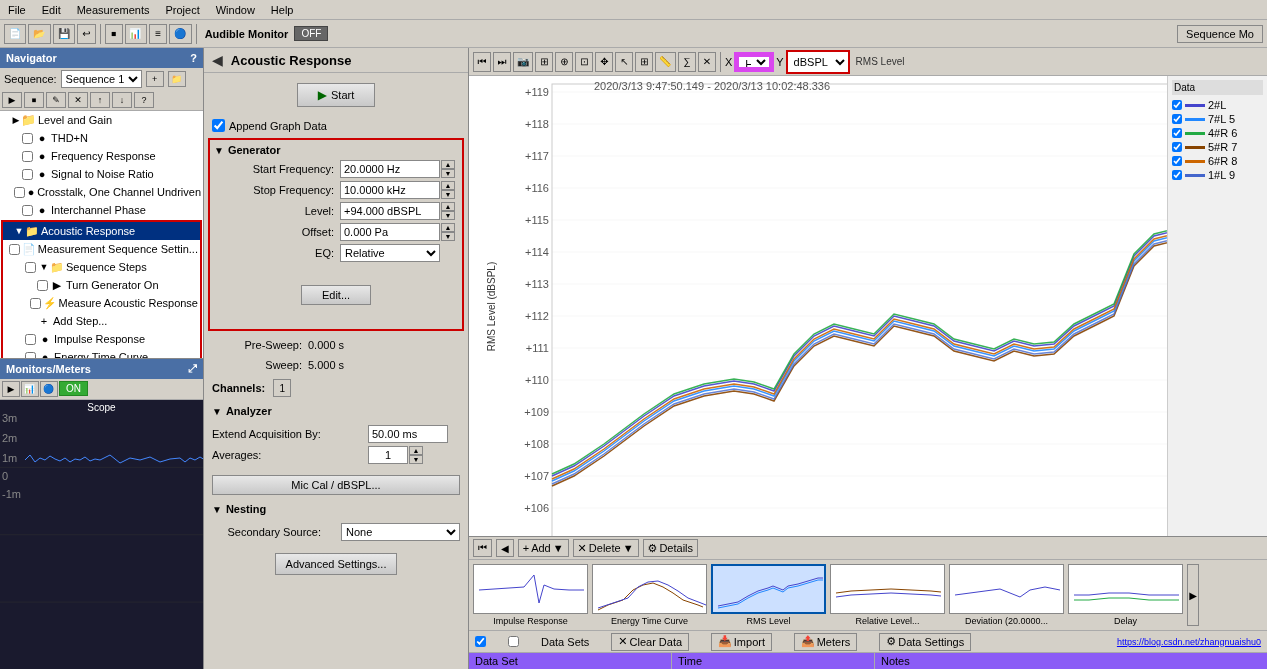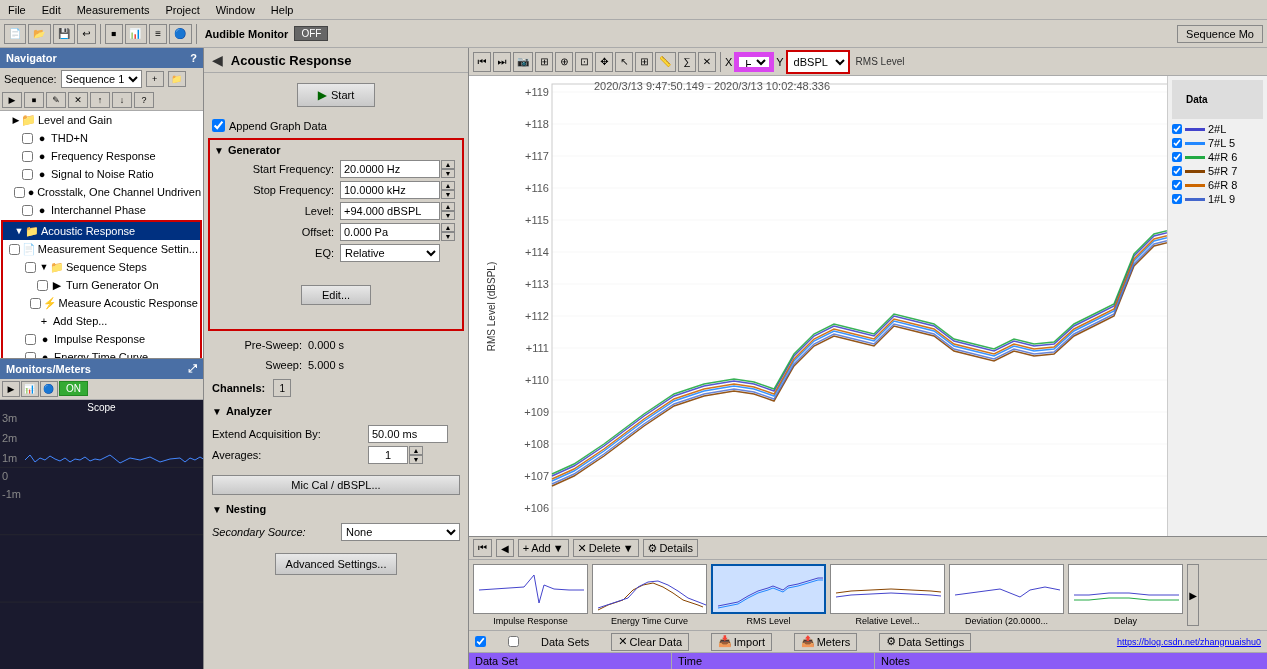--- a/index.html
+++ b/index.html
@@ -84,40 +84,40 @@
     .ana-label { width: 140px; text-align: left; margin-right: 16px; font-size: 11px; }
     .ana-input { width: 80px; height: 18px; border: 1px solid #888; padding: 1px 3px; font-size: 11px; background: white; }
     .averages-row { display: flex; align-items: center; }
     .avg-input { width: 40px; height: 18px; border: 1px solid #888; font-size: 11px; background: white; text-align: center; }
     
     .mic-btn { background: linear-gradient(to bottom, #e8e8e8, #c8c8c8); border: 1px solid #888; padding: 3px 10px; cursor: pointer; font-size: 11px; margin: 4px 8px; }
     
     
     .nesting-box { margin: 4px 8px; }
     .nesting-row { display: flex; align-items: center; }
-    .nesting-label { width: 110px; text-align: left; margin-right: 20px; font-size: 11px; font-style: italic; }
+    .nesting-label { width: 110px; text-align: right; margin-right: 20px; font-size: 11px; }
     .nesting-select { width: 120px; height: 18px; border: 1px solid #888; font-size: 11px; background: white; }
     
     .adv-btn { background: linear-gradient(to bottom, #e8e8e8, #c8c8c8); border: 1px solid #888; padding: 4px 10px; cursor: pointer; font-size: 11px; margin: 8px auto; display: block; }
     
     
     .right-panel { flex: 1; display: flex; flex-direction: column; background: #d4d0c8; }
     
     
     .graph-toolbar { background: #d4d0c8; height: 28px; display: flex; align-items: center; padding: 2px 4px; gap: 2px; border-bottom: 1px solid #aaa; }
     .graph-btn { background: #d4d0c8; border: 1px solid #888; padding: 1px 3px; cursor: pointer; font-size: 10px; min-width: 18px; height: 20px; display: flex; align-items: center; justify-content: center; }
     .graph-select { height: 20px; border: 5px solid #d946ef; font-size: 11px; background: white; padding: 0 2px; }
     .y-select-box { border: 2px solid #cc0000; display: flex; align-items: center; }
     .y-select { height: 20px; border: none; font-size: 11px; background: white; padding: 0 2px; }
     .rms-label { font-size: 10px; color: #333; margin-left: 4px; }
     
     
     .graph-area { flex: 1; background: white; position: relative; display: flex; }
     .graph-legend { width: 100px; background: #f0f0f0; border-left: 1px solid #ccc; padding: 4px; }
-    .legend-header { font-weight: bold; font-size: 10px; margin-bottom: 4px; padding: 14px; background: #ddd; }
+    .legend-header { font-weight: normal; font-size: 10px; margin-bottom: 4px; padding: 2px; background: #ddd; }
     .legend-item { display: flex; align-items: center; gap: 3px; margin-bottom: 2px; font-size: 9px; }
     .legend-check { width: 10px; height: 10px; }
     .legend-color { width: 20px; height: 3px; }
     
     .graph-timestamp { position: absolute; top: 4px; right: 110px; font-size: 10px; color: #333; }
     
     
     .bottom-bar { background: #d4d0c8; border-top: 1px solid #888; }
     .thumb-toolbar { display: flex; align-items: center; padding: 2px 4px; gap: 4px; border-bottom: 1px solid #aaa; }
     .thumb-btn { background: #d4d0c8; border: 1px solid #888; padding: 1px 4px; cursor: pointer; font-size: 10px; height: 18px; display: flex; align-items: center; gap: 2px; }

